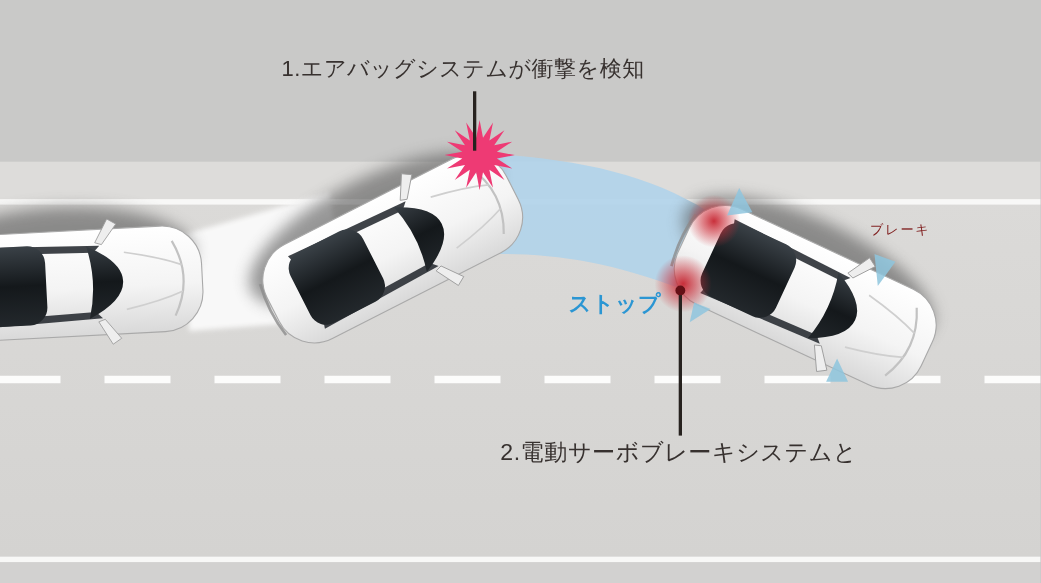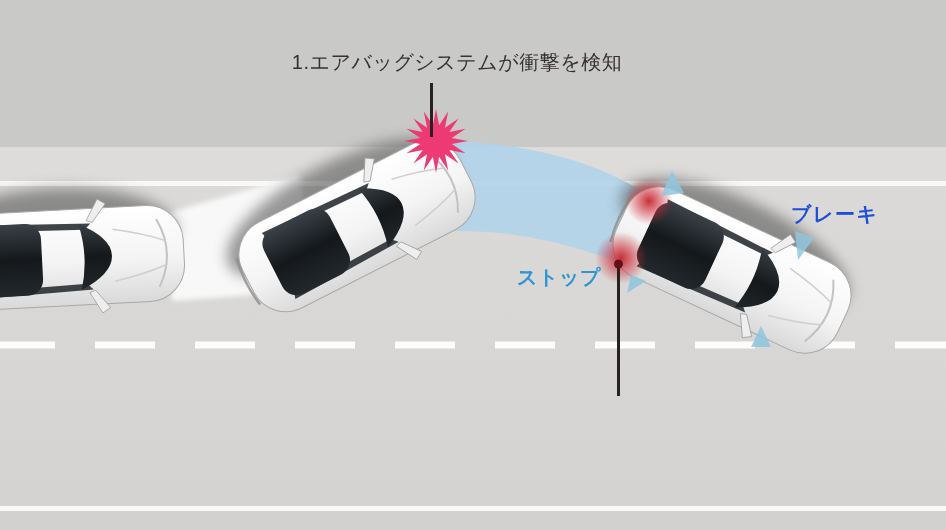--- a/index.html
+++ b/index.html
@@ -3,36 +3,36 @@
 <meta charset="utf-8">
 <style>
   html,body{margin:0;padding:0;background:#c9c9c8;}
   .stage{
     position:relative;width:946px;height:530px;overflow:hidden;
     font-family:"Liberation Sans", sans-serif;
   }
   .stage svg{position:absolute;left:0;top:0;}
   .label{position:absolute;white-space:nowrap;}
   .label-step1{
-    left:457px;top:49px;transform:translateX(-50%);
+    left:421px;top:49px;transform:translateX(-50%);
     font-size:20px;letter-spacing:0.5px;color:#37312f;font-weight:500;
   }
   .label-step2{
     left:617px;top:396px;transform:translateX(-50%);
     font-size:21px;line-height:31px;color:#37312f;text-align:center;
     letter-spacing:0.5px;font-weight:500;
   }
   .label-stoplamp{
     left:559px;top:264px;transform:translateX(-50%);
     font-size:20px;line-height:26px;font-weight:bold;color:#2b96d3;
     text-align:right;letter-spacing:0.5px;
   }
   .label-brake{
     left:791px;top:201px;
-    font-size:20px;font-weight:bold;color:#1d4ed8;letter-spacing:1.5px;
+    font-size:12px;font-weight:normal;color:#7f1d1d;letter-spacing:1.5px;
   }
 </style>
 </head>
 <body>
 
 <div class="stage">
 
   <svg width="946" height="530" viewBox="0 0 946 530">
     <defs>
       <filter id="blur7" x="-60%" y="-60%" width="220%" height="220%">
@@ -116,20 +116,21 @@
     </g>
 
     <line x1="431.5" y1="83" x2="431.5" y2="137" stroke="#27221f" stroke-width="3"></line>
     <line x1="618.5" y1="264" x2="618.5" y2="396" stroke="#27221f" stroke-width="3"></line>
     <circle cx="618.5" cy="264" r="4.5" fill="#641016"></circle>
   </svg>
 
   <div class="label label-step1">1.エアバッグシステムが衝撃を検知</div>
 
   <div class="label label-step2">
+    <div>2.電動サーボブレーキシステムと</div>
   </div>
 
   <div class="label label-stoplamp">
     <div>ストップ</div>
   </div>
 
   <div class="label label-brake">ブレーキ</div>
 </div>
 
 </body></html>

